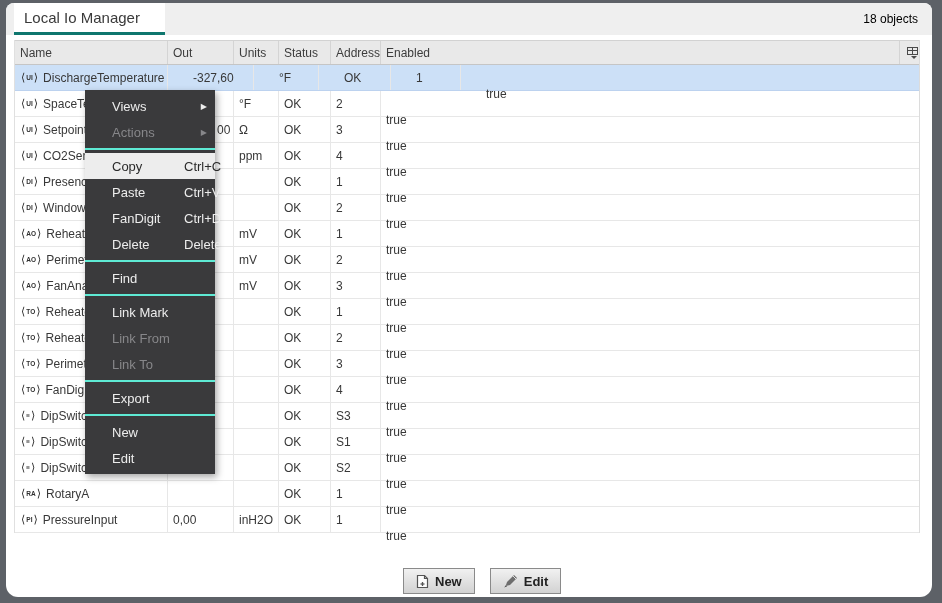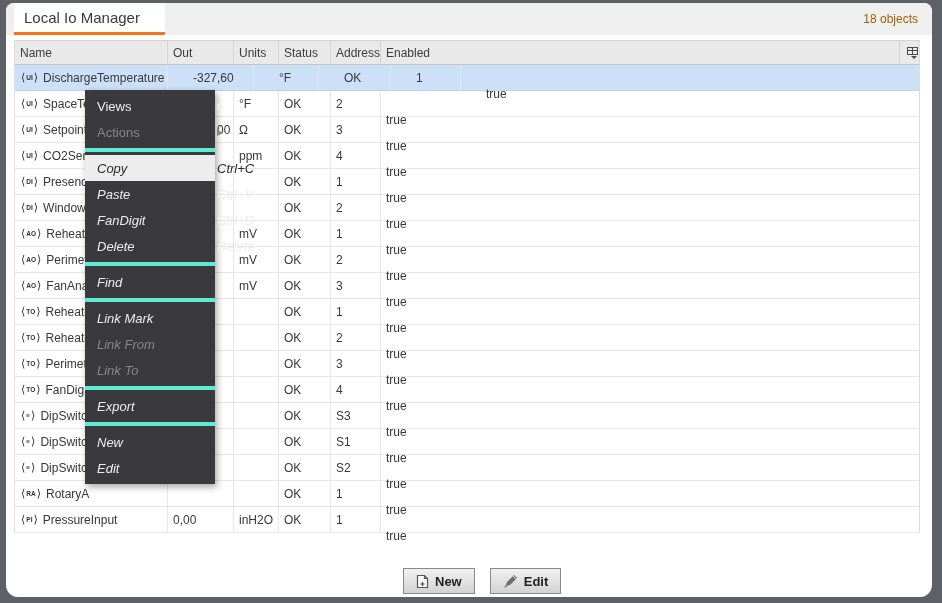--- a/index.html
+++ b/index.html
@@ -10,25 +10,25 @@
     -webkit-font-smoothing:antialiased;
   }
   .panel{
     position:absolute;left:6px;top:3px;width:926px;height:594px;
     background:#ffffff;border-radius:8px 8px 12px 12px;overflow:hidden;
   }
   
   .tabstrip{position:absolute;left:0;top:0;right:0;height:32px;background:#efefef;}
   .tab{
     position:absolute;left:8px;top:0;width:141px;height:29px;background:#ffffff;
-    border-bottom:3px solid #f97316;display:flex;align-items:center;padding-left:10px;
+    border-bottom:3px solid #0f766e;display:flex;align-items:center;padding-left:10px;
     box-sizing:content-box;
   }
   .tab-label{font-size:15px;color:#3a3a3a;}
-  .object-count{position:absolute;right:14px;top:9px;font-size:12px;color:#a16207;}
+  .object-count{position:absolute;right:14px;top:9px;font-size:12px;color:#000000;}
   
   .grid{
     position:absolute;left:8px;top:37px;width:906px;
     border-left:1px solid #e0e0e0;border-right:1px solid #dcdcdc;box-sizing:border-box;
     font-size:12px;color:#383838;
   }
   .ghead{
     display:flex;height:25px;background:#e9e9e9;
     border-top:1px solid #d2d2d2;border-bottom:1px solid #c5c5c5;box-sizing:border-box;
     color:#3c3c3c;
@@ -55,22 +55,22 @@
   .pticon{display:inline-flex;align-items:center;color:#2f2f2f;margin-right:5px;flex:none;}
   .pticon::before{content:"⟨";font-size:11px;line-height:1;}
   .pticon::after{content:"⟩";font-size:11px;line-height:1;}
   .pticon .glyph{font-size:6.5px;font-weight:bold;letter-spacing:0;padding:0 1px;transform:translateY(-0.5px);}
   
   .cmenu{
     position:absolute;left:79px;top:87px;width:130px;background:#3a3a3c;
     box-shadow:2px 3px 7px rgba(0,0,0,.35);z-index:10;font-size:13px;color:#ededed;
   }
   .menu-group{padding:3px 0;}
-  .menu-group + .menu-group{border-top:4px solid #5eead4;font-style:italic;}
-  .menu-item{height:26px;display:flex;align-items:center;padding:0 8px 0 12px;gap:48px;}
+  .menu-group + .menu-group{border-top:2px solid #5eead4;}
+  .menu-item{height:26px;display:flex;align-items:center;padding:0 8px 0 27px;}
   .menu-item.disabled{color:#87878a;}
   .menu-item.highlight{background:#ededed;color:#2a2a2a;}
   .mi-label{width:72px;flex:none;}
   .mi-shortcut{flex:1;text-align:left;}
   .mi-arrow{margin-left:auto;font-size:8px;}
   
   .btnbar{position:absolute;left:397px;top:565px;display:flex;gap:15px;}
   .btn{
     height:26px;display:flex;align-items:center;gap:6px;padding:0 12px;
     background:linear-gradient(#f1f1f1,#d2d2d2);

